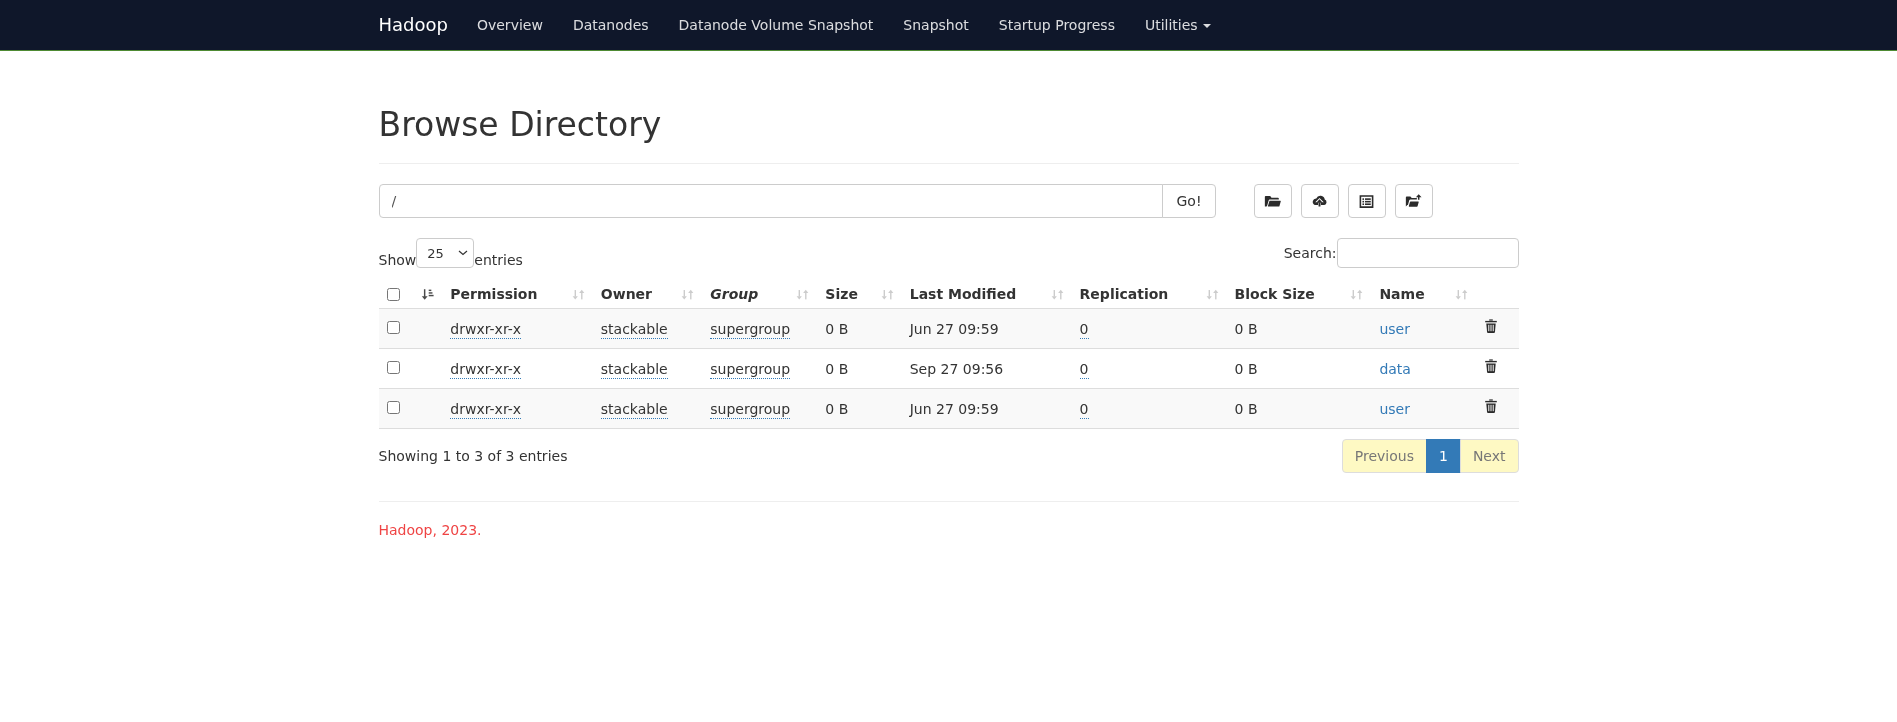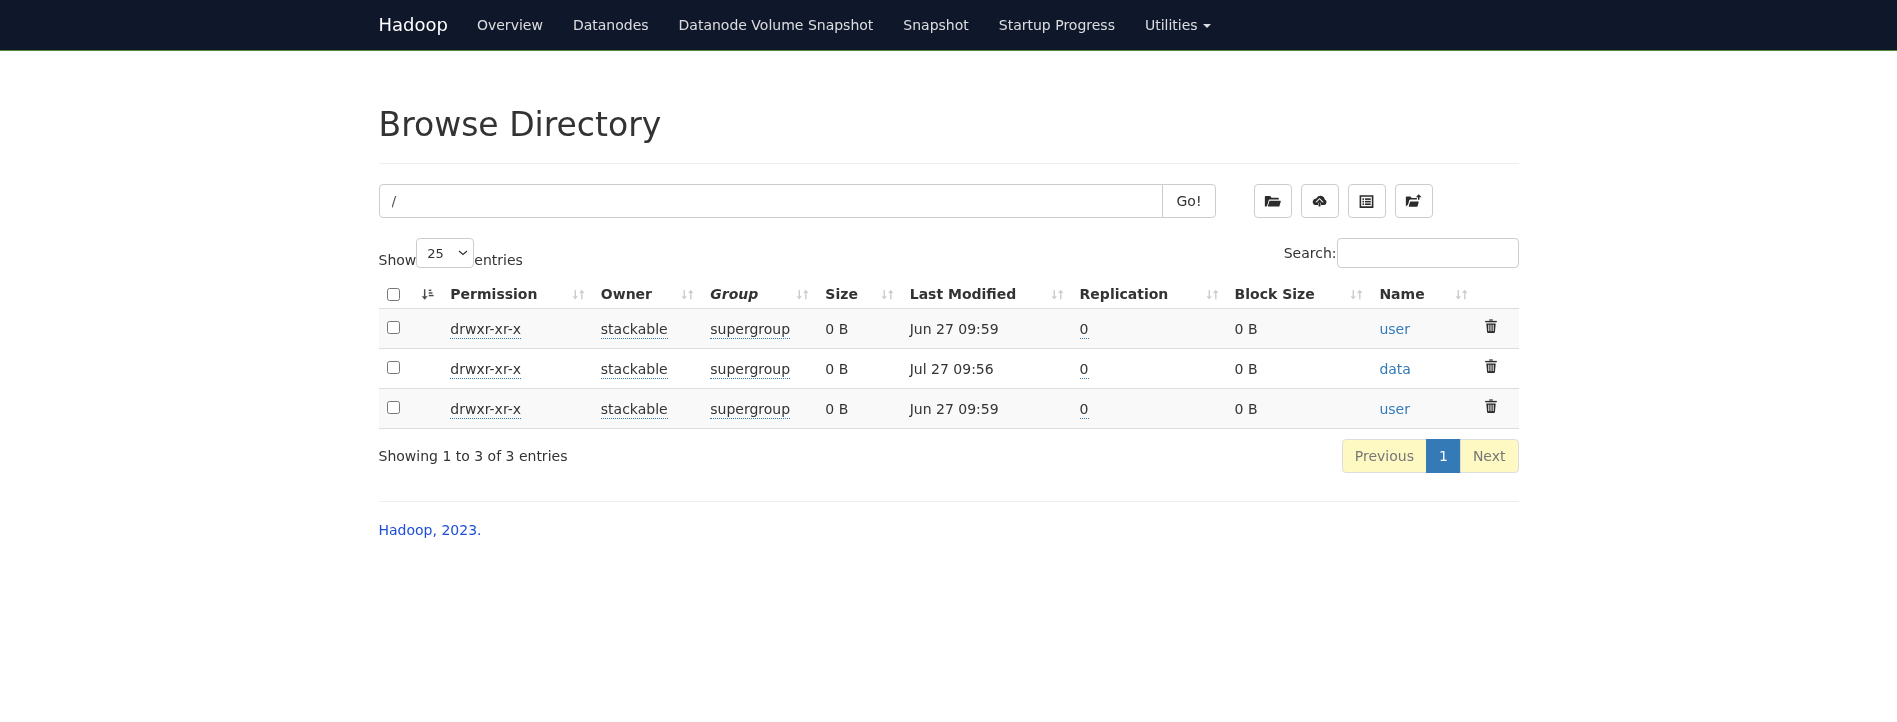--- a/index.html
+++ b/index.html
@@ -107,21 +107,21 @@
   .pagination { display: flex; list-style: none; margin: 0; padding: 0; }
   .pagination li a {
     display: block; padding: 6px 12px; line-height: 20px; font-size: 14px;
     border: 1px solid #ddd; margin-left: -1px; color: #777; background: #fef9c3;
     text-decoration: none; cursor: pointer;
   }
   .pagination li:first-child a { border-radius: 4px 0 0 4px; margin-left: 0; }
   .pagination li:last-child a { border-radius: 0 4px 4px 0; }
   .pagination li.active a { background: #337ab7; border-color: #337ab7; color: #fff; }
 
-  .footer-text { font-size: 14px; color: #1d4ed8; margin: 0 0 40px; }
+  .footer-text { font-size: 14px; color: #ef4444; margin: 0 0 40px; }
 </style>
 </head>
 <body>
 
 <nav class="navbar">
   <div class="container">
     <span class="brand">Hadoop</span>
     <ul class="nav">
       <li><span>Overview</span></li>
       <li><span>Datanodes</span></li>
@@ -328,21 +328,21 @@
             </svg>
           </button>
         </td>
       </tr>
       <tr>
         <td><input type="checkbox" style=""></td>
         <td><span class="editable">drwxr-xr-x</span></td>
         <td><span class="editable">stackable</span></td>
         <td><span class="editable">supergroup</span></td>
         <td><span>0 B</span></td>
-        <td><span>Jul 27 09:56</span></td>
+        <td><span>Sep 27 09:56</span></td>
         <td><span class="editable">0</span></td>
         <td><span>0 B</span></td>
         <td><a class="name-link">data</a></td>
         <td>
           <button class="trash-btn">
             <svg viewBox="0 0 14 16">
               <rect x="5.2" y="1.4" width="3.6" height="1.2"></rect>
               <rect x="1.2" y="2.9" width="11.6" height="1.4"></rect>
               <path d="M2.3 5.4h9.4l-.75 8.7c-.05.5-.46.9-.96.9H4c-.5 0-.9-.4-.95-.9z"></path>
               <rect x="4.3" y="6.8" width="1" height="6.4" fill="#fff"></rect>

